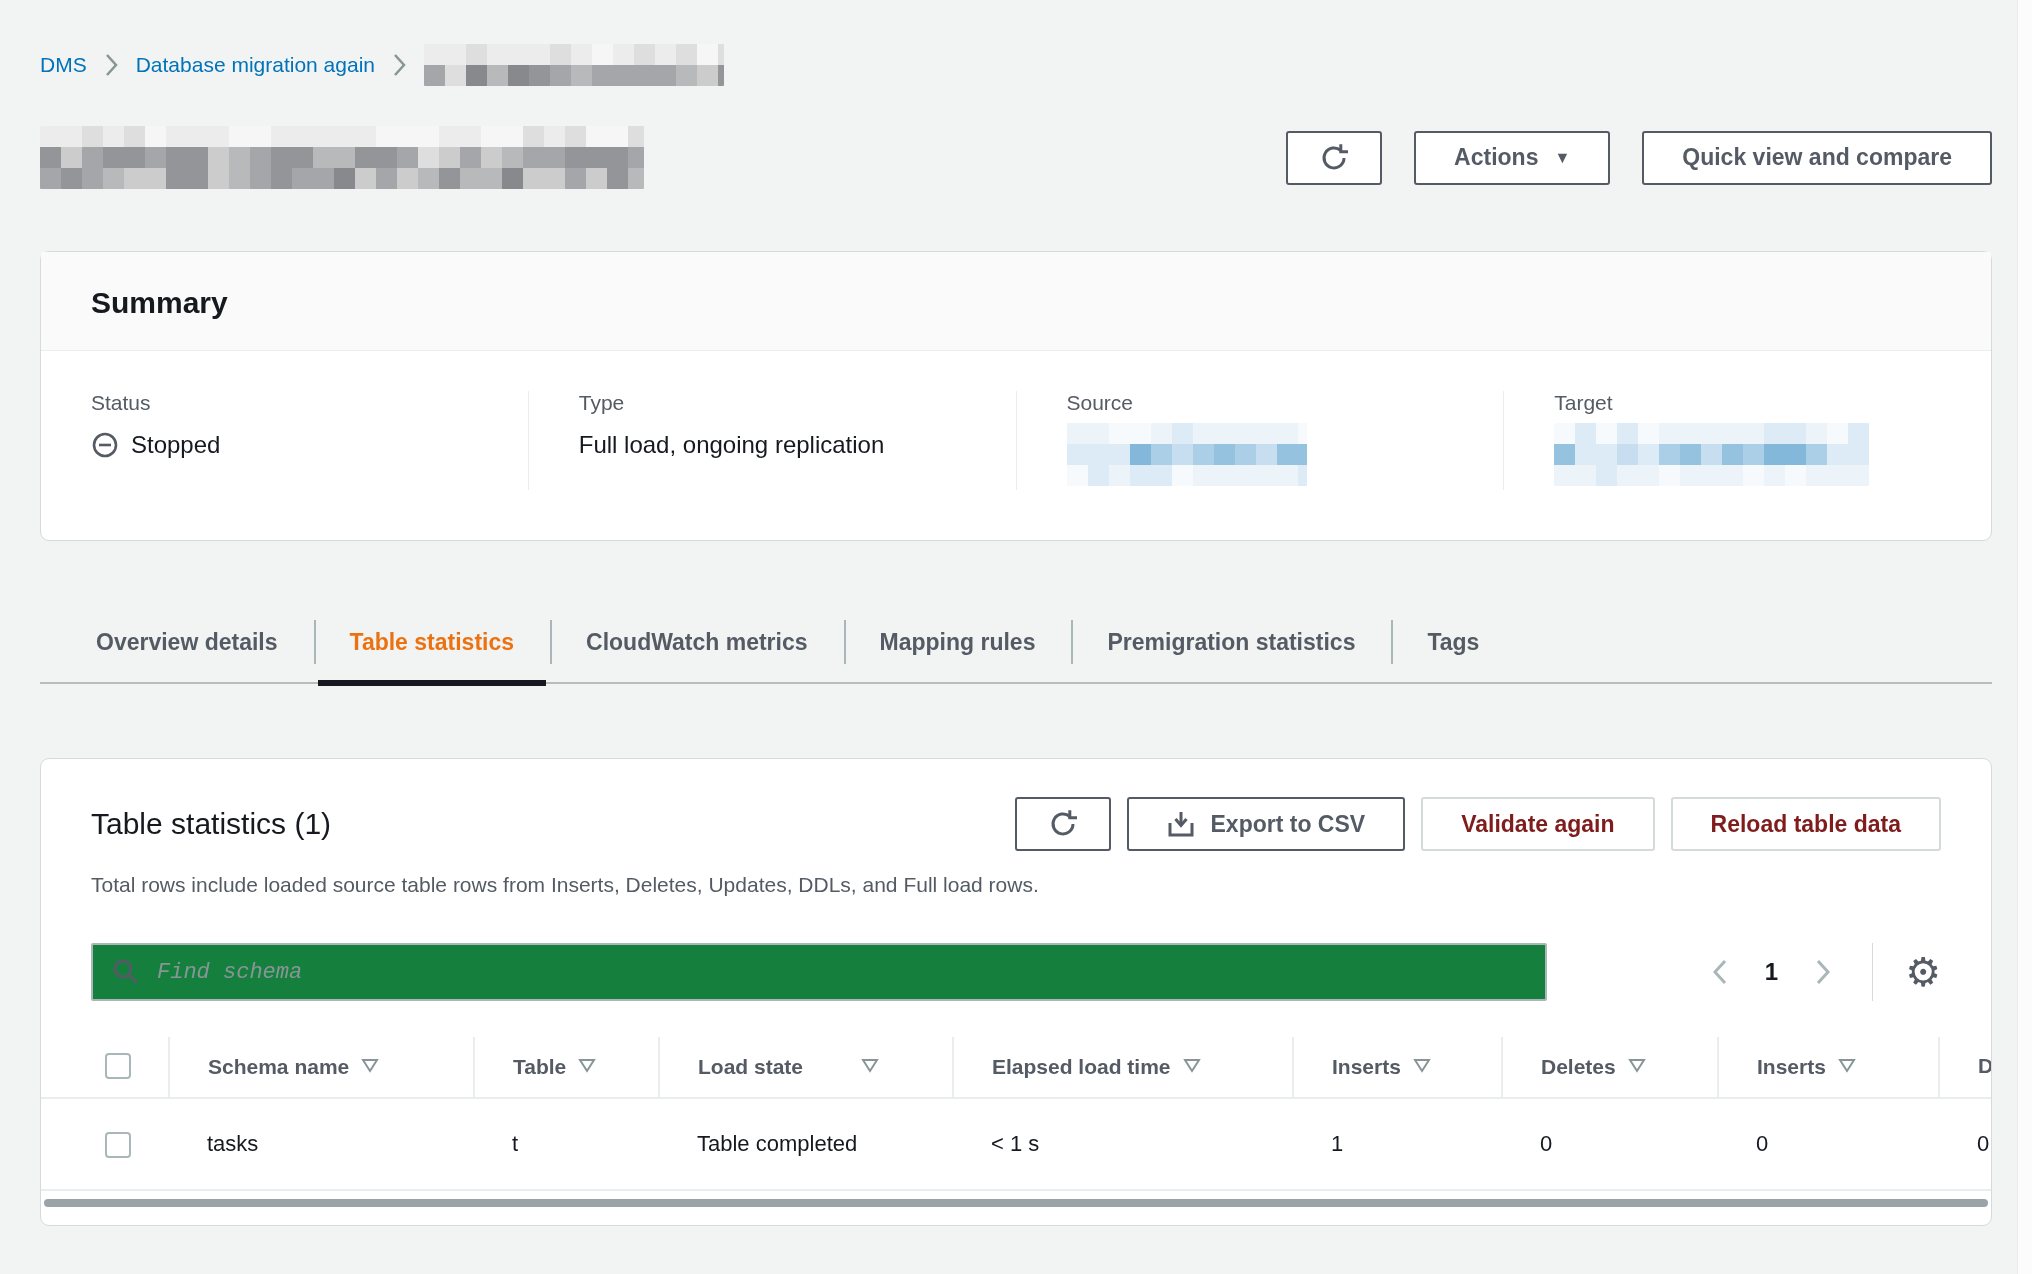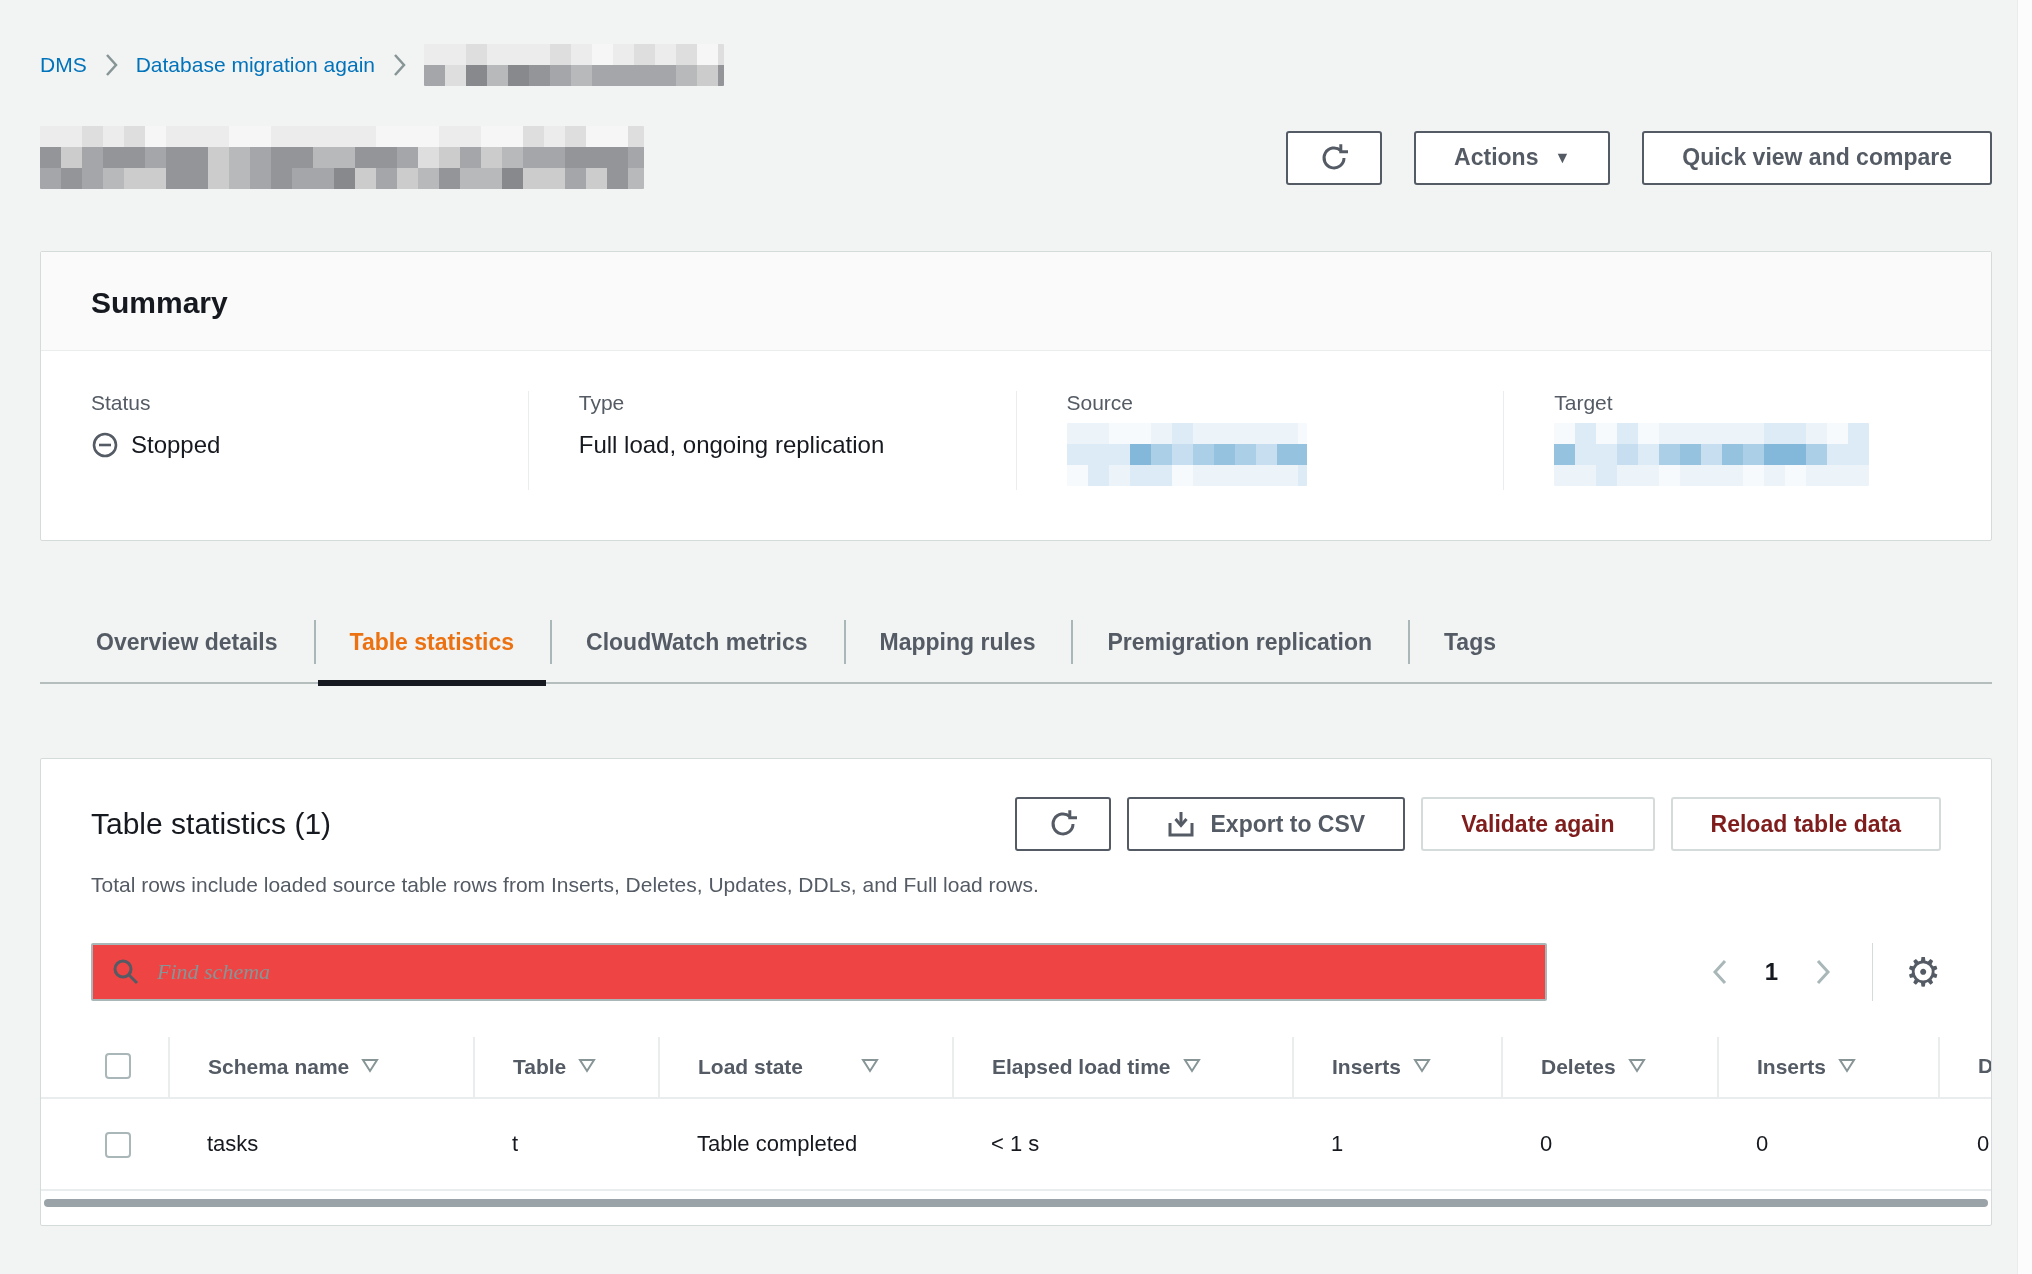--- a/index.html
+++ b/index.html
@@ -14,21 +14,21 @@
 
 .redact{position:relative;overflow:hidden;display:inline-block;border-radius:1px}
 
 .title-row{margin-top:40px;display:flex;align-items:center;justify-content:space-between}
 .hdr-actions{display:flex;gap:32px;align-items:center}
 .btn{display:inline-flex;align-items:center;justify-content:center;gap:16px;height:54px;padding:0 38px;background:#fff;border:2px solid #545b64;border-radius:3px;color:#545b64;font-weight:700;font-size:23px;font-family:inherit;cursor:pointer;white-space:nowrap}
 .btn.icon-btn{width:96px;padding:0}
 .btn.disabled{border-color:#d5dbdb;color:#7f1d1d;cursor:default}
 .caret{font-size:16px;line-height:1}
 
-.card{background:#fff;border:1px solid #d5dbdb;border-radius:2px}
+.card{background:#fff;border:1px solid #d5dbdb;border-radius:9px}
 .summary-card{margin-top:62px}
 .card-header{padding:34px 50px 30px;border-bottom:1px solid #eaeded;background:#fafafa}
 .card-title{font-size:30px;font-weight:700;color:#16191f}
 .summary-body{display:flex;padding:40px 0 50px}
 .sum-col{flex:1;padding:0 44px 0 50px;border-left:1px solid #eaeded}
 .sum-col:first-child{border-left:none}
 .sum-label{font-size:21px;color:#545b64}
 .sum-value{margin-top:16px;font-size:24px;color:#16191f;display:flex;align-items:center;gap:12px}
 .sum-redact{margin-top:8px}
 
@@ -38,21 +38,21 @@
 .tab.active{color:#ec7211}
 .tab.active::after{content:"";position:absolute;left:4px;right:4px;bottom:-4px;height:6px;background:#16191f}
 
 .stats-card{margin-top:74px;overflow:hidden;padding:38px 0 10px}
 .stats-head{display:flex;align-items:center;justify-content:space-between;padding:0 50px}
 .stats-title{font-size:30px;font-weight:400}
 .stats-btns{display:flex;gap:16px;align-items:center}
 .stats-desc{margin-top:22px;padding:0 50px;font-size:21px;color:#545b64}
 .toolbar{margin-top:46px;padding:0 50px;display:flex;align-items:center}
 .search-box{position:relative;width:1456px}
-.search-box input{width:100%;height:58px;border:2px solid #aab7b8;border-radius:2px;padding:0 20px 0 64px;font-size:22px;font-family:Liberation Serif, serif;color:#16191f;background:#ef4444;outline:none}
+.search-box input{width:100%;height:58px;border:2px solid #aab7b8;border-radius:2px;padding:0 20px 0 64px;font-size:22px;font-family:Liberation Mono, monospace;color:#16191f;background:#15803d;outline:none}
 .search-box input::placeholder{color:#879596;font-style:italic}
 .search-icon{position:absolute;left:20px;top:50%;transform:translateY(-50%);display:flex}
 .pager{margin-left:auto;display:flex;align-items:center}
 .pg-btn{background:none;border:none;padding:0 8px;cursor:pointer;display:flex}
 .pg-num{font-size:24px;font-weight:700;margin:0 28px;color:#16191f}
 .pager-sep{width:1px;height:58px;background:#d5dbdb;margin:0 32px}
 .gear-btn{background:none;border:none;font-size:40px;color:#545b64;cursor:pointer;line-height:1;font-family:inherit}
 
 .tbl{margin-top:36px;width:2178px;border-collapse:collapse;table-layout:fixed}
 .tbl th{border-bottom:2px solid #eaeded;padding:16px 0 18px 38px;text-align:left;font-size:21px;color:#545b64;font-weight:700;white-space:nowrap}
@@ -255,21 +255,21 @@
         <span class="redact sum-redact" style="width: 315px; height: 63px;"><i style="position: absolute; left: 0px; top: 0px; width: 21px; height: 21px; background: rgb(247, 250, 253);"></i><i style="position: absolute; left: 21px; top: 0px; width: 21px; height: 21px; background: rgb(220, 235, 246);"></i><i style="position: absolute; left: 42px; top: 0px; width: 21px; height: 21px; background: rgb(247, 250, 253);"></i><i style="position: absolute; left: 63px; top: 0px; width: 21px; height: 21px; background: rgb(220, 235, 246);"></i><i style="position: absolute; left: 84px; top: 0px; width: 21px; height: 21px; background: rgb(247, 250, 253);"></i><i style="position: absolute; left: 105px; top: 0px; width: 21px; height: 21px; background: rgb(236, 244, 250);"></i><i style="position: absolute; left: 126px; top: 0px; width: 21px; height: 21px; background: rgb(236, 244, 250);"></i><i style="position: absolute; left: 147px; top: 0px; width: 21px; height: 21px; background: rgb(236, 244, 250);"></i><i style="position: absolute; left: 168px; top: 0px; width: 21px; height: 21px; background: rgb(236, 244, 250);"></i><i style="position: absolute; left: 189px; top: 0px; width: 21px; height: 21px; background: rgb(236, 244, 250);"></i><i style="position: absolute; left: 210px; top: 0px; width: 21px; height: 21px; background: rgb(220, 235, 246);"></i><i style="position: absolute; left: 231px; top: 0px; width: 21px; height: 21px; background: rgb(220, 235, 246);"></i><i style="position: absolute; left: 252px; top: 0px; width: 21px; height: 21px; background: rgb(236, 244, 250);"></i><i style="position: absolute; left: 273px; top: 0px; width: 21px; height: 21px; background: rgb(247, 250, 253);"></i><i style="position: absolute; left: 294px; top: 0px; width: 21px; height: 21px; background: rgb(220, 235, 246);"></i><i style="position: absolute; left: 0px; top: 21px; width: 21px; height: 21px; background: rgb(149, 194, 223);"></i><i style="position: absolute; left: 21px; top: 21px; width: 21px; height: 21px; background: rgb(220, 235, 246);"></i><i style="position: absolute; left: 42px; top: 21px; width: 21px; height: 21px; background: rgb(220, 235, 246);"></i><i style="position: absolute; left: 63px; top: 21px; width: 21px; height: 21px; background: rgb(198, 222, 239);"></i><i style="position: absolute; left: 84px; top: 21px; width: 21px; height: 21px; background: rgb(220, 235, 246);"></i><i style="position: absolute; left: 105px; top: 21px; width: 21px; height: 21px; background: rgb(171, 207, 230);"></i><i style="position: absolute; left: 126px; top: 21px; width: 21px; height: 21px; background: rgb(149, 194, 223);"></i><i style="position: absolute; left: 147px; top: 21px; width: 21px; height: 21px; background: rgb(198, 222, 239);"></i><i style="position: absolute; left: 168px; top: 21px; width: 21px; height: 21px; background: rgb(149, 194, 223);"></i><i style="position: absolute; left: 189px; top: 21px; width: 21px; height: 21px; background: rgb(171, 207, 230);"></i><i style="position: absolute; left: 210px; top: 21px; width: 21px; height: 21px; background: rgb(131, 184, 218);"></i><i style="position: absolute; left: 231px; top: 21px; width: 21px; height: 21px; background: rgb(131, 184, 218);"></i><i style="position: absolute; left: 252px; top: 21px; width: 21px; height: 21px; background: rgb(171, 207, 230);"></i><i style="position: absolute; left: 273px; top: 21px; width: 21px; height: 21px; background: rgb(220, 235, 246);"></i><i style="position: absolute; left: 294px; top: 21px; width: 21px; height: 21px; background: rgb(220, 235, 246);"></i><i style="position: absolute; left: 0px; top: 42px; width: 21px; height: 21px; background: rgb(236, 244, 250);"></i><i style="position: absolute; left: 21px; top: 42px; width: 21px; height: 21px; background: rgb(236, 244, 250);"></i><i style="position: absolute; left: 42px; top: 42px; width: 21px; height: 21px; background: rgb(220, 235, 246);"></i><i style="position: absolute; left: 63px; top: 42px; width: 21px; height: 21px; background: rgb(236, 244, 250);"></i><i style="position: absolute; left: 84px; top: 42px; width: 21px; height: 21px; background: rgb(236, 244, 250);"></i><i style="position: absolute; left: 105px; top: 42px; width: 21px; height: 21px; background: rgb(247, 250, 253);"></i><i style="position: absolute; left: 126px; top: 42px; width: 21px; height: 21px; background: rgb(236, 244, 250);"></i><i style="position: absolute; left: 147px; top: 42px; width: 21px; height: 21px; background: rgb(236, 244, 250);"></i><i style="position: absolute; left: 168px; top: 42px; width: 21px; height: 21px; background: rgb(236, 244, 250);"></i><i style="position: absolute; left: 189px; top: 42px; width: 21px; height: 21px; background: rgb(247, 250, 253);"></i><i style="position: absolute; left: 210px; top: 42px; width: 21px; height: 21px; background: rgb(236, 244, 250);"></i><i style="position: absolute; left: 231px; top: 42px; width: 21px; height: 21px; background: rgb(247, 250, 253);"></i><i style="position: absolute; left: 252px; top: 42px; width: 21px; height: 21px; background: rgb(236, 244, 250);"></i><i style="position: absolute; left: 273px; top: 42px; width: 21px; height: 21px; background: rgb(236, 244, 250);"></i><i style="position: absolute; left: 294px; top: 42px; width: 21px; height: 21px; background: rgb(236, 244, 250);"></i></span>
       </div>
     </div>
   </section>
 
   <div class="tabs">
     <div class="tab">Overview details</div>
     <div class="tab active">Table statistics</div>
     <div class="tab">CloudWatch metrics</div>
     <div class="tab">Mapping rules</div>
-    <div class="tab">Premigration replication</div>
+    <div class="tab">Premigration statistics</div>
     <div class="tab">Tags</div>
   </div>
 
   <section class="card stats-card">
     <div class="stats-head">
       <h2 class="stats-title">Table statistics (1)</h2>
       <div class="stats-btns">
         <button class="btn icon-btn">
           <span style="display:flex">
             <svg width="30" height="30" viewBox="0 0 30 30">

